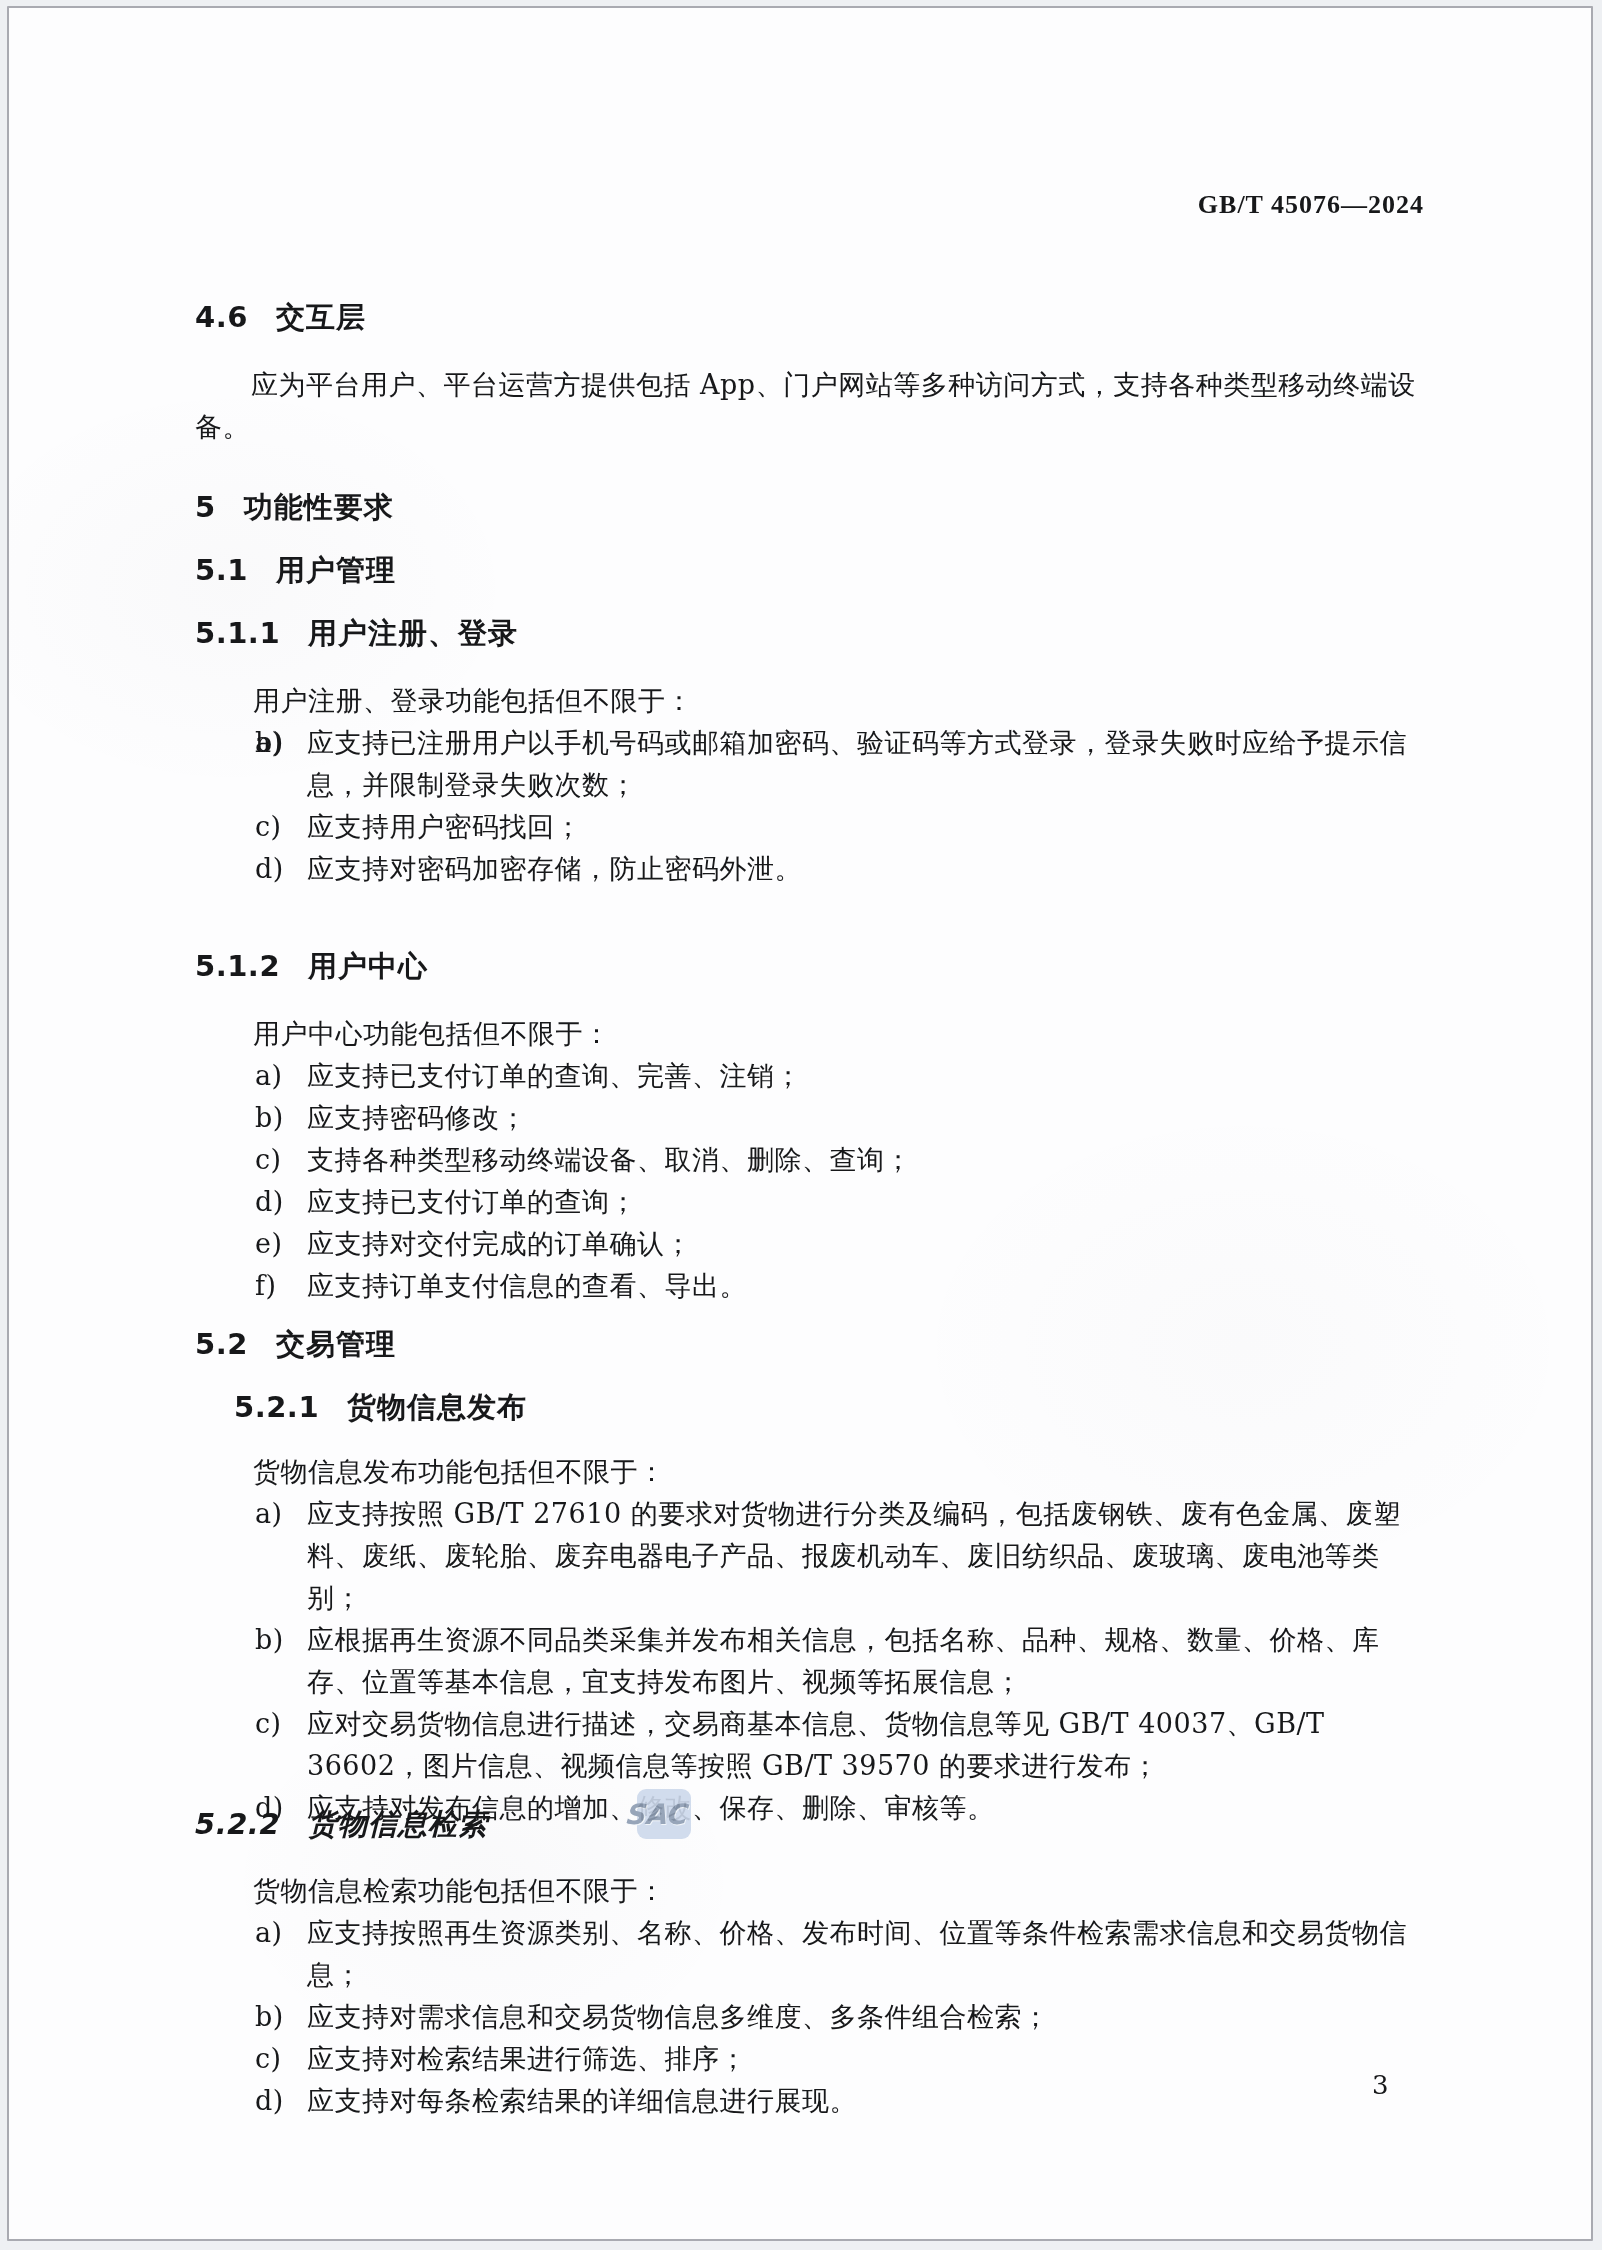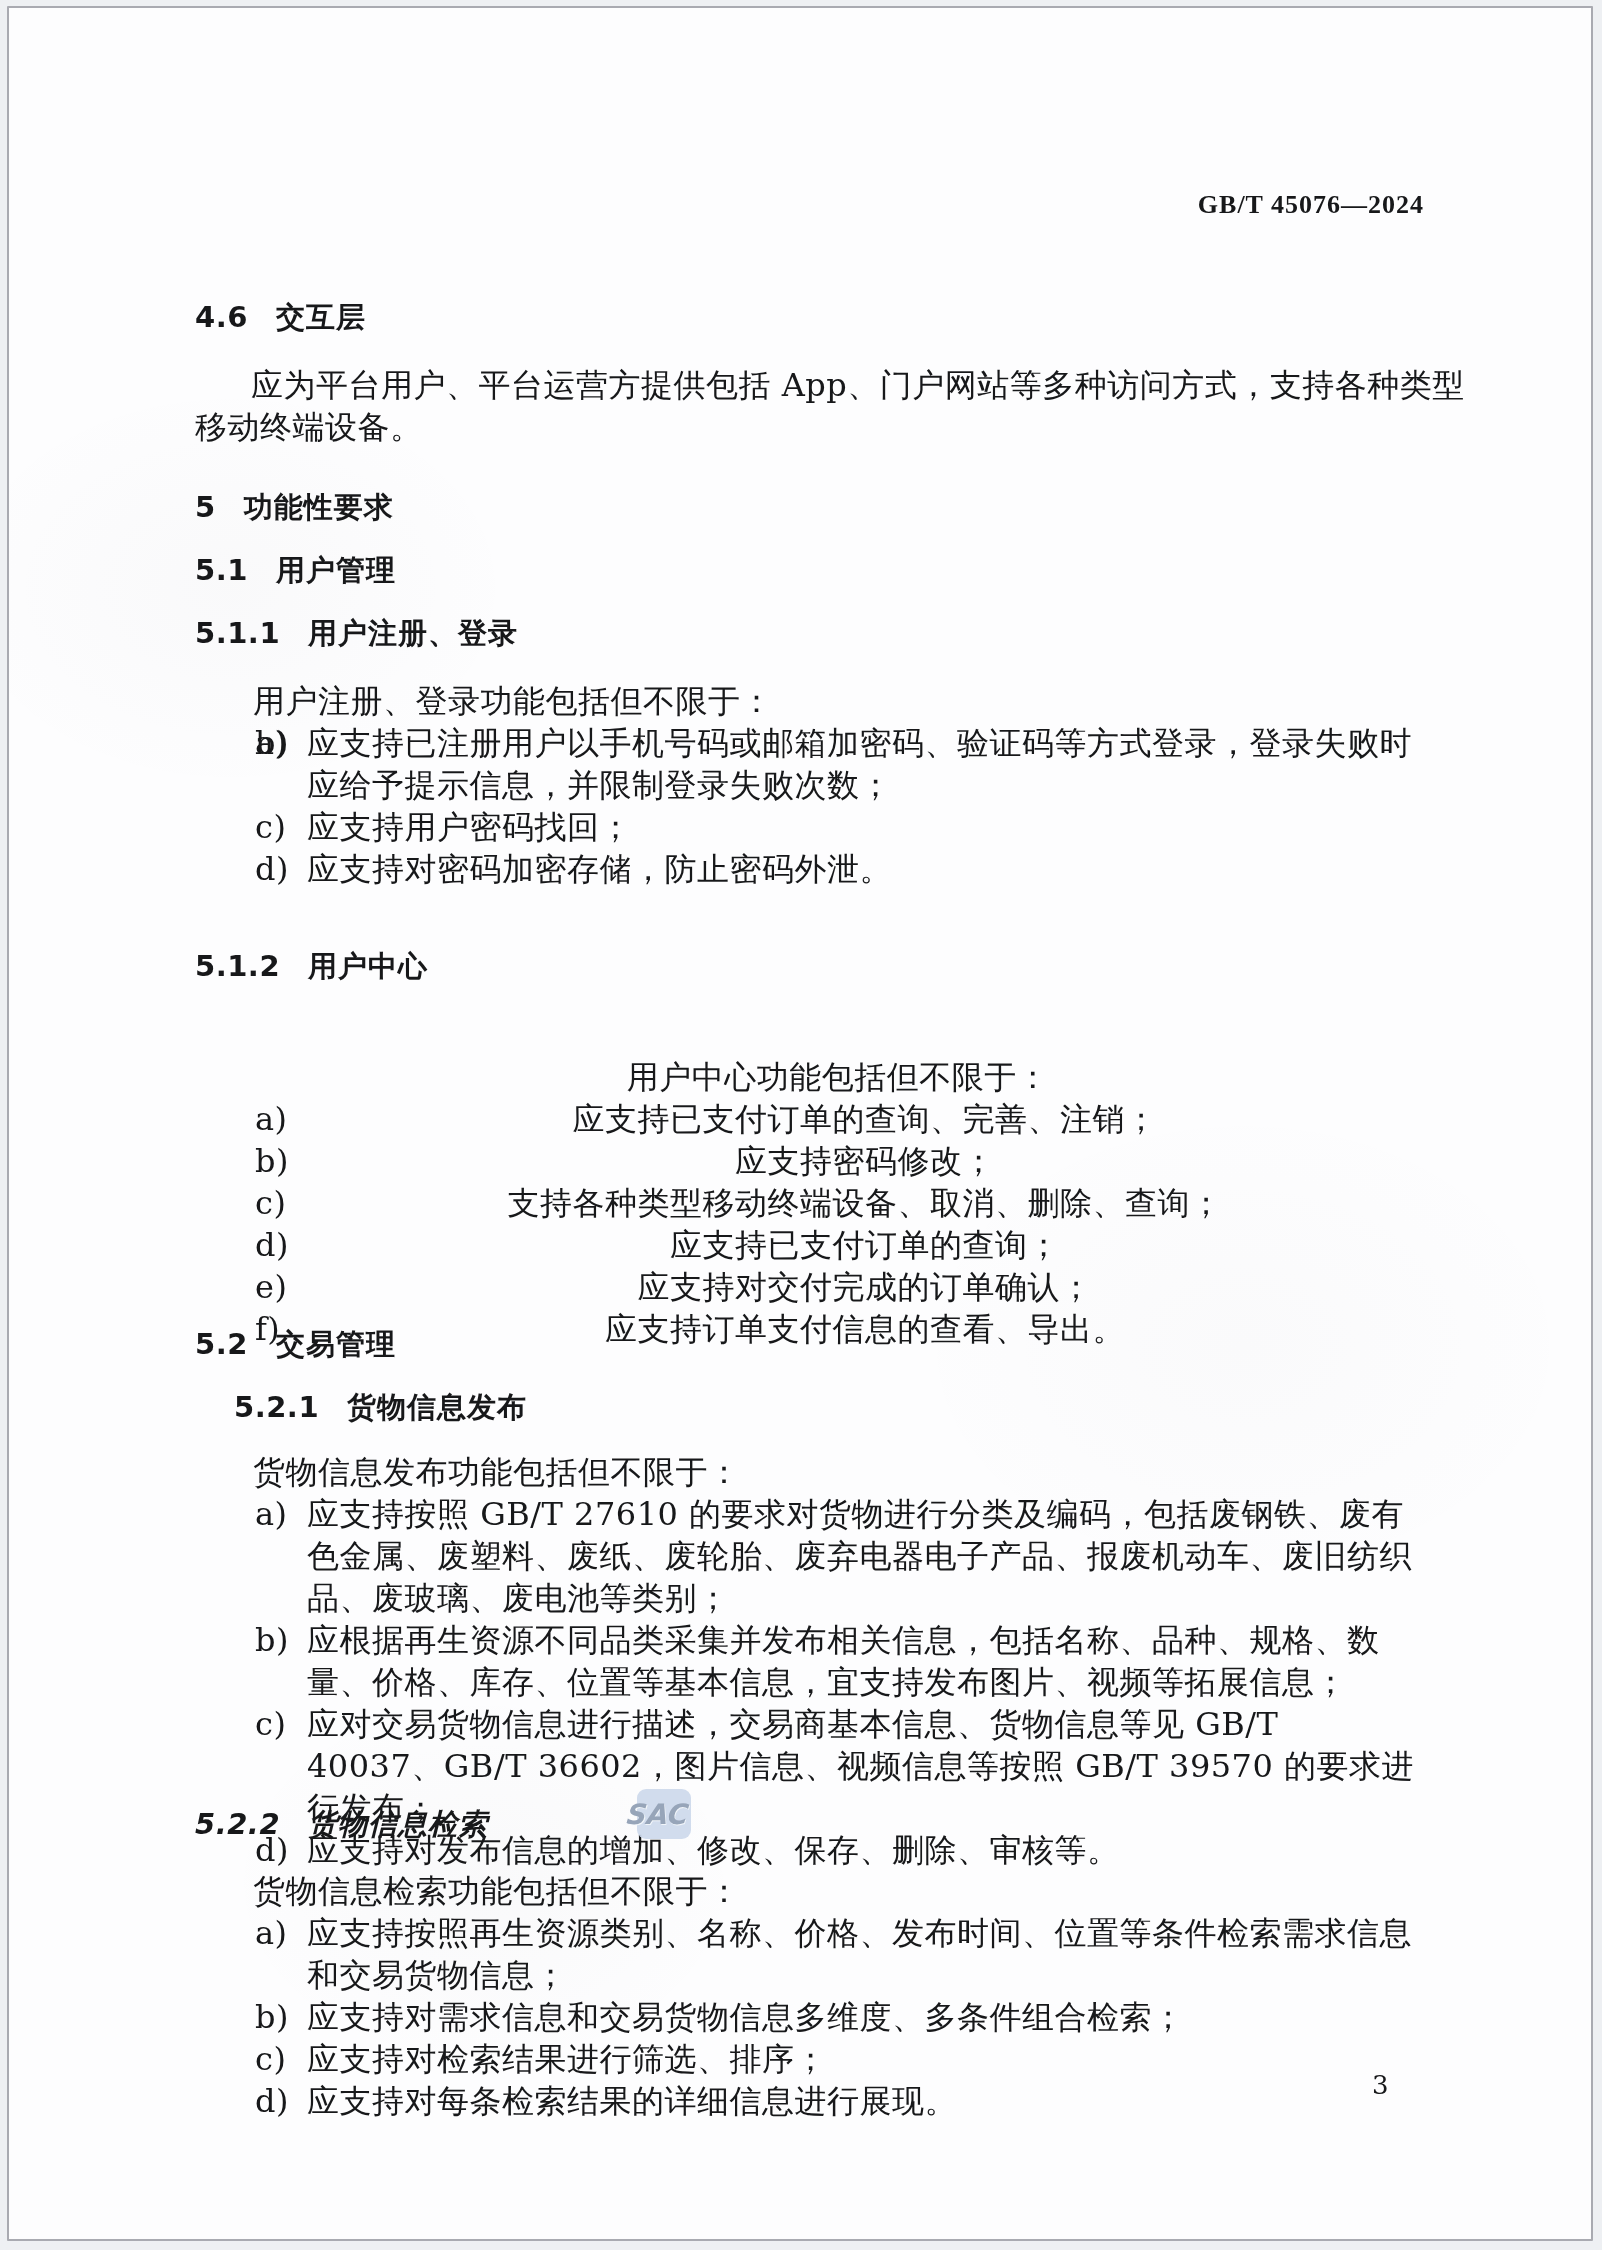--- a/index.html
+++ b/index.html
@@ -24,21 +24,21 @@
   .doc-code {
     font-weight:bold; font-size:26px; letter-spacing:1px;
     font-family:Liberation Serif, serif;
   }
   .hd {
     font-family:"DejaVu Sans","Liberation Sans",sans-serif;
     font-weight:bold; font-size:29px; line-height:42px; letter-spacing:1px;
     white-space:nowrap;
   }
   .hd .h-num { display:inline-block; margin-right:28px; letter-spacing:0.5px; }
-  .body-text { font-size:32px; line-height:42px; letter-spacing:0.5px; }
+  .body-text { font-size:27px; line-height:42px; letter-spacing:0.5px; }
   .para { text-indent:56px; }
   .intro { margin:0; }
   ul.items { list-style:none; margin:0; padding:0; }
   ul.items li { position:relative; padding-left:54px; }
   .item-label { position:absolute; left:2px; top:0; }
   .page-num { font-size:26px; letter-spacing:0; }
   .watermark {
     position:absolute; left:637px; top:1789px; width:54px; height:50px;
     background:#cdd9ec; border-radius:9px; opacity:0.9;
   }
@@ -92,21 +92,21 @@
       <li>
         <span class="item-label">d)</span>
         <span>应支持对密码加密存储，防止密码外泄。</span>
       </li>
     </ul>
   </div>
 
   <div class="abs hd" style="left:195px; top:945px;">
     <span class="h-num">5.1.2</span><span>用户中心</span>
   </div>
-  <div class="abs body-text" style="left:253px; top:1056px; width:1170px;text-align:center;">
+  <div class="abs body-text" style="left:253px; top:1013px; width:1170px;">
     <p class="intro">用户中心功能包括但不限于：</p>
     <ul class="items">
       <li>
         <span class="item-label">a)</span>
         <span>应支持已支付订单的查询、完善、注销；</span>
       </li>
       <li>
         <span class="item-label">b)</span>
         <span>应支持密码修改；</span>
       </li>

